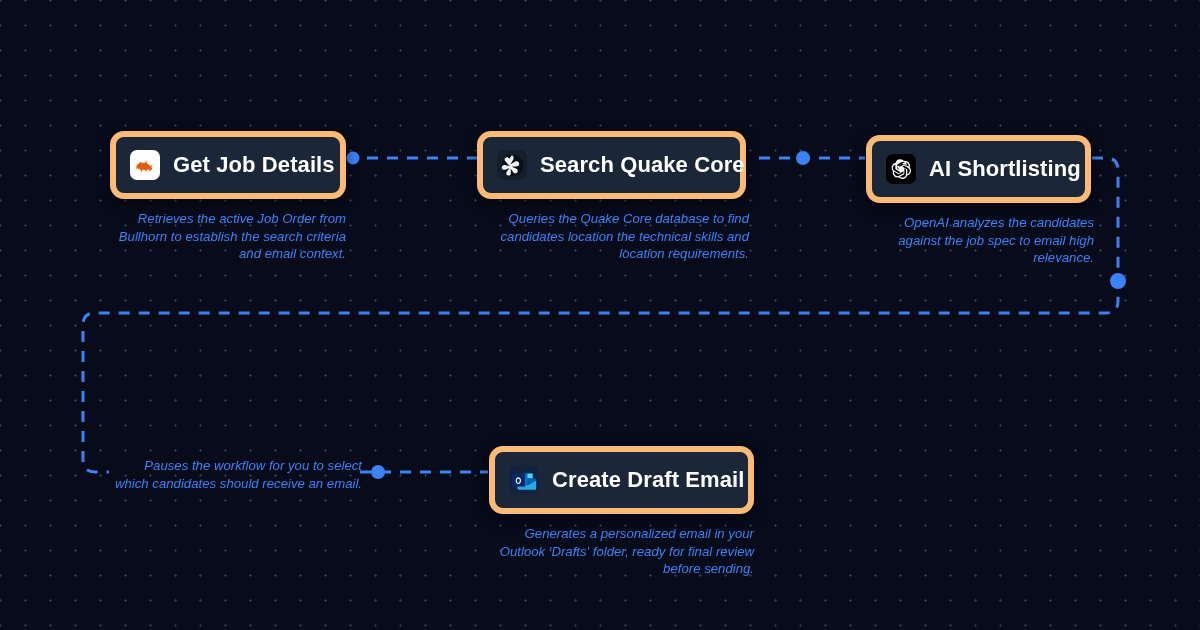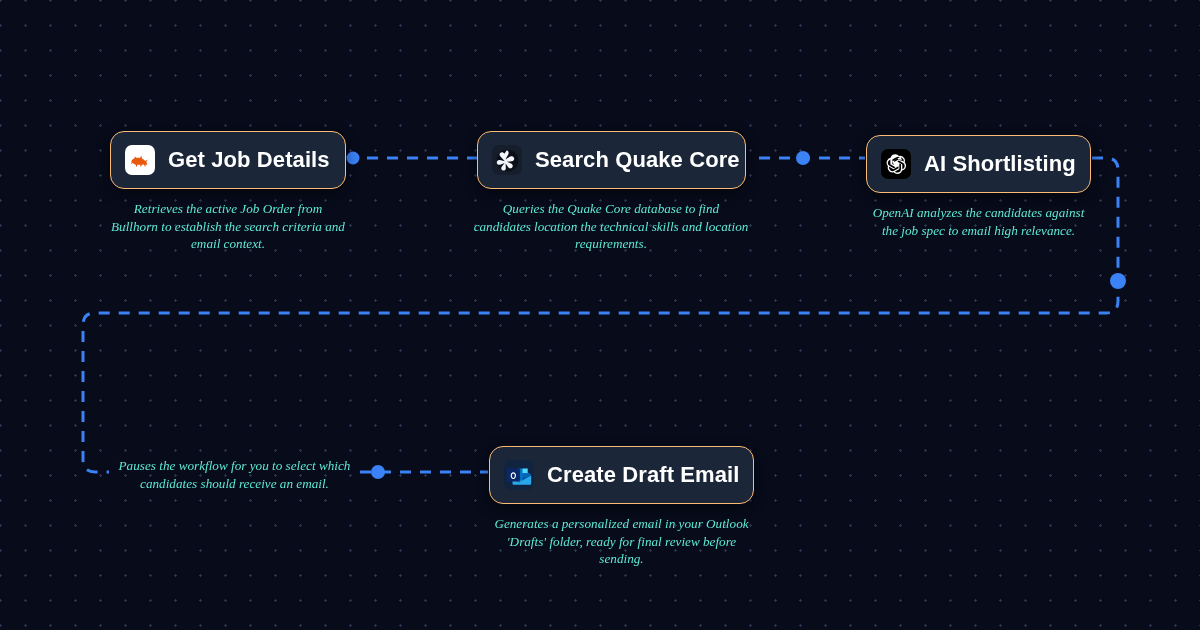--- a/index.html
+++ b/index.html
@@ -34,21 +34,21 @@
   .edge-dot { fill:#3b82f6; }
 
   
   #nodes { position:absolute; inset:0; }
 
   .node { position:absolute; }
 
   .node-card {
     display:flex; align-items:center; gap:13px;
     background:#1b2738;
-    border:1px solid #fdba74;
+    border:6px solid #fdba74;
     border-radius:14px;
     padding:13px 20px 13px 14px;
     box-shadow:0 4px 14px rgba(0,0,0,.45);
   }
 
   .node-icon {
     width:30px; height:30px;
     border-radius:7px;
     flex:0 0 30px;
     display:flex; align-items:center; justify-content:center;
@@ -63,26 +63,25 @@
     color:#ffffff;
     font-size:22px;
     font-weight:600;
     letter-spacing:.1px;
     white-space:nowrap;
     line-height:1.1;
   }
 
   .node-desc {
     margin-top:11px;
-    color:#5eead4;
+    color:#3b82f6;
     font-size:13.2px;
     font-style:italic;
     line-height:1.34;
-    text-align:center;
-    font-family:Liberation Serif, serif;
+    text-align:right;
   }
 
   
   #node-get-job-details  { left:110px; top:131px; width:236px; }
   #node-search-quake     { left:477px; top:131px; width:269px; }
   #node-ai-shortlisting  { left:866px; top:135px; width:225px; }
   #node-human-approval   { left:110px; top:446px; width:249px; }
   #node-create-draft     { left:489px; top:446px; width:265px; }
 
   #node-get-job-details .node-desc { width:236px; }

